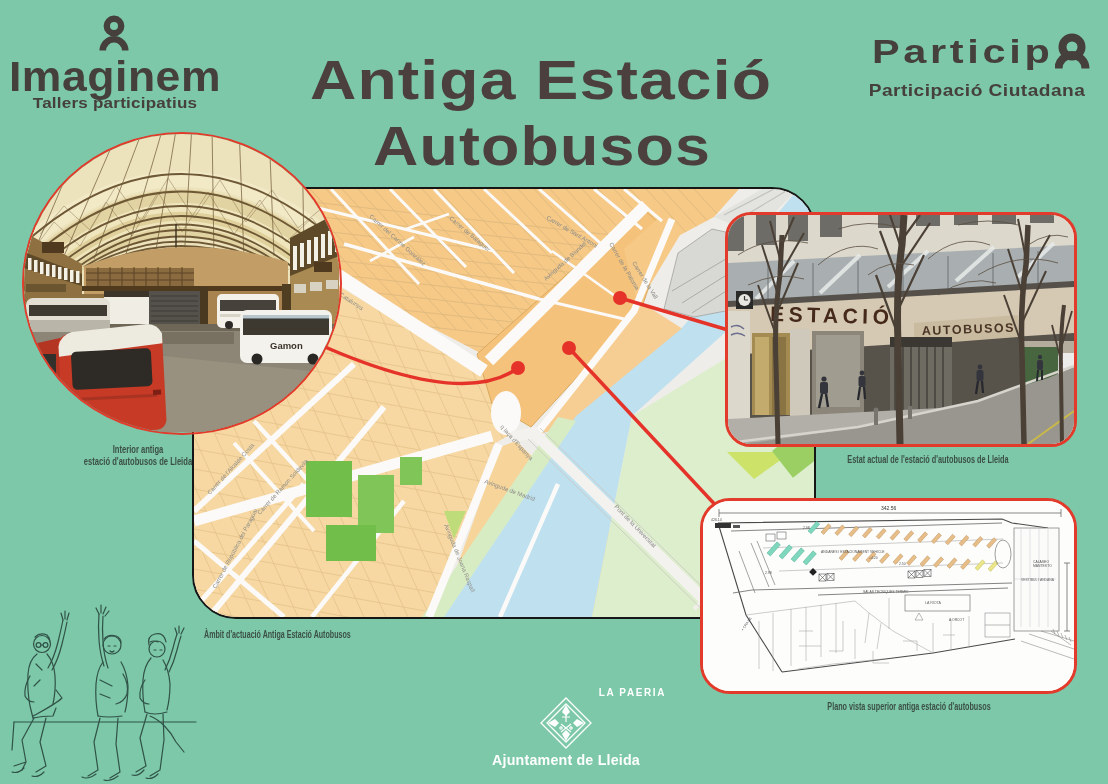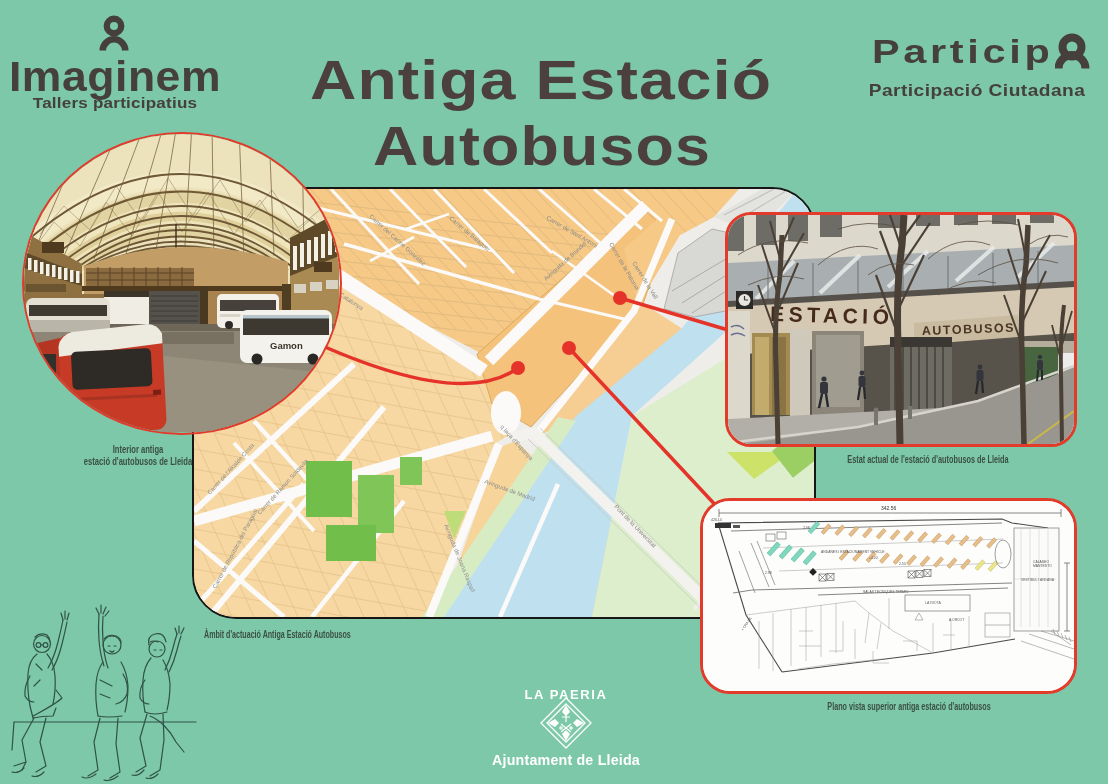--- a/index.html
+++ b/index.html
@@ -762,21 +762,21 @@
       <path d="M 145,90 Q 139,98 140,108 Q 143,114 149,114"></path>
       <path d="M 145,122 Q 154,126 167,122"></path>
       <path d="M 147,124 L 140,148 L 146,176 L 136,182"></path>
       <path d="M 163,124 L 164,150 L 160,180 L 150,186"></path>
       <path d="M 150,126 C 160,130 170,140 176,152 L 184,162"></path>
       <path d="M 144,180 Q 138,187 132,185 M 158,184 Q 152,190 146,188"></path>
     </g>
   </g>
 </svg>
 
-<div class="abs" style="left:466px;top:687px;width:200px;text-align:center;font-size:13px;font-weight:bold;color:#fff;letter-spacing:1.6px;">LA PAERIA</div>
+<div class="abs" style="left:466px;top:687px;width:200px;text-align:right;font-size:10px;font-weight:bold;color:#fff;letter-spacing:1.6px;">LA PAERIA</div>
 
 <svg class="abs" style="left:538px;top:695px;" width="56" height="56" viewBox="0 0 56 56">
   <g stroke="#fff" fill="none" stroke-width="1.3">
     <path d="M 28,3 L 53,28 L 28,53 L 3,28 Z"></path>
     <path d="M 28,9 L 47,28 L 28,47 L 9,28 Z"></path>
   </g>
   <g fill="#fff">
     <path d="M 28,10 L 32,17 L 28,21 L 24,17 Z"></path>
     <path d="M 46,28 L 39,32 L 35,28 L 39,24 Z"></path>
     <path d="M 28,46 L 24,39 L 28,35 L 32,39 Z"></path>

